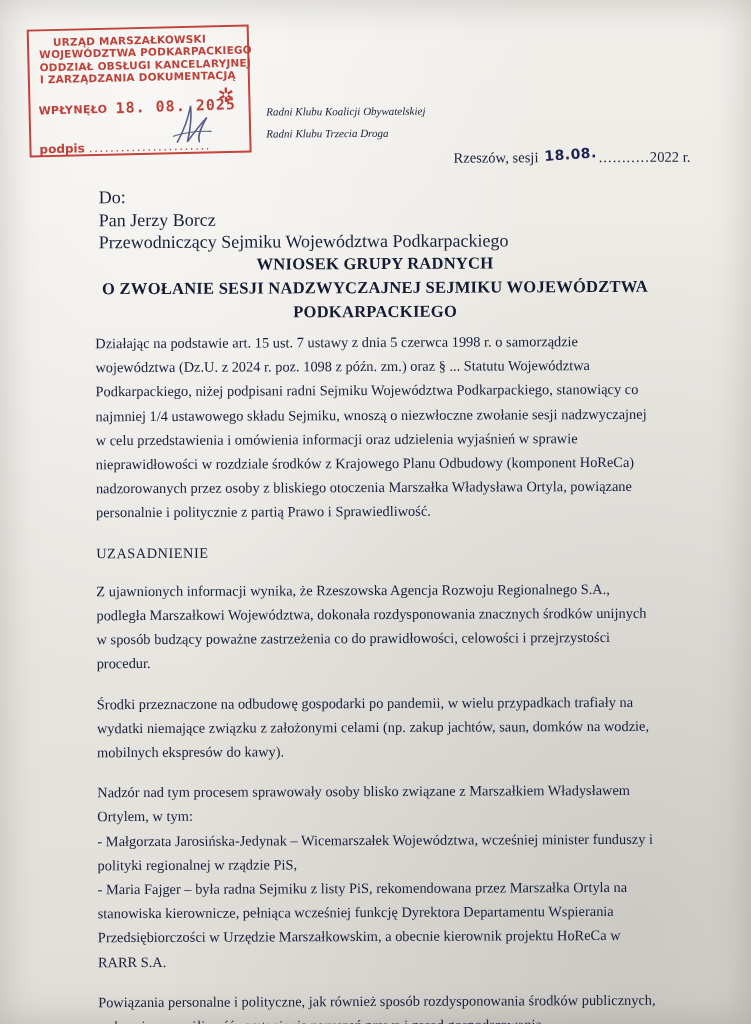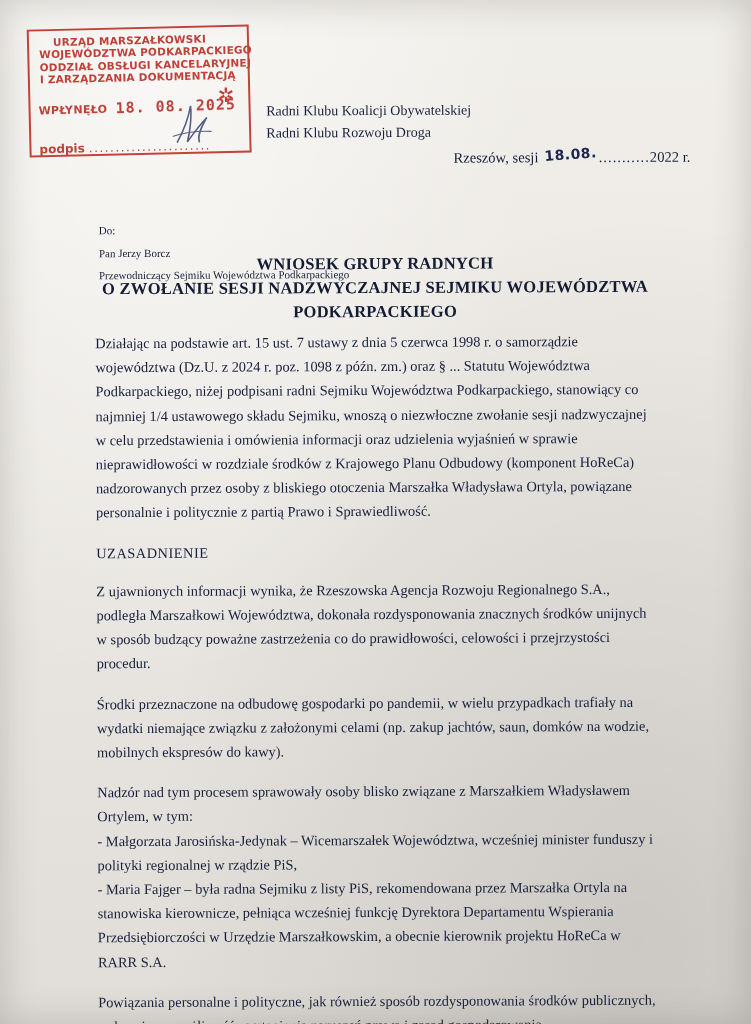--- a/index.html
+++ b/index.html
@@ -112,23 +112,24 @@
     width: 42px;
     height: 46px;
     opacity: 0.85;
   }
 
   
   .club-block {
     position: absolute;
     left: 268px;
     top: 100px;
-    font-size: 14px;
+    font-size: 11px;
     line-height: 22px;
     color: #17203a;
+    font-style: italic;
   }
   .date-line {
     position: absolute;
     left: 455px;
     top: 150px;
     font-size: 14.6px;
     color: #17203a;
     white-space: nowrap;
   }
   .date-hand {
@@ -143,24 +144,23 @@
   }
   .date-dots {
     letter-spacing: 1px;
   }
 
   
   .addressee {
     position: absolute;
     left: 100px;
     top: 185px;
-    font-size: 11px;
+    font-size: 18px;
     line-height: 22.5px;
     color: #17203a;
-    margin-top: 33px;
   }
 
   
   .doc-title {
     position: absolute;
     left: 96px;
     top: 252px;
     width: 560px;
     text-align: center;
     font-weight: 700;
@@ -226,21 +226,21 @@
       </div>
 
       <svg class="stamp-sign-scribble" viewBox="0 0 42 46">
         <path d="M6 40 C14 26, 18 14, 20 4 C21 14, 19 30, 16 40 C22 32, 30 22, 36 16 C30 26, 26 34, 28 40" fill="none" stroke="#2b3566" stroke-width="1.6" stroke-linecap="round"></path>
         <path d="M2 34 C12 31, 26 29, 40 30" fill="none" stroke="#2b3566" stroke-width="1.1" stroke-linecap="round"></path>
       </svg>
     </div>
 
     <div class="club-block">
       <div>Radni Klubu Koalicji Obywatelskiej</div>
-      <div>Radni Klubu Rozwoju Droga</div>
+      <div>Radni Klubu Trzecia Droga</div>
     </div>
 
     <div class="date-line">
       <span>Rzeszów, sesji</span>
       <span class="date-hand">18.08.</span><span class="date-dots">...........</span><span>2022 r.</span>
     </div>
 
     <div class="addressee">
       <div>Do:</div>
       <div>Pan Jerzy Borcz</div>

